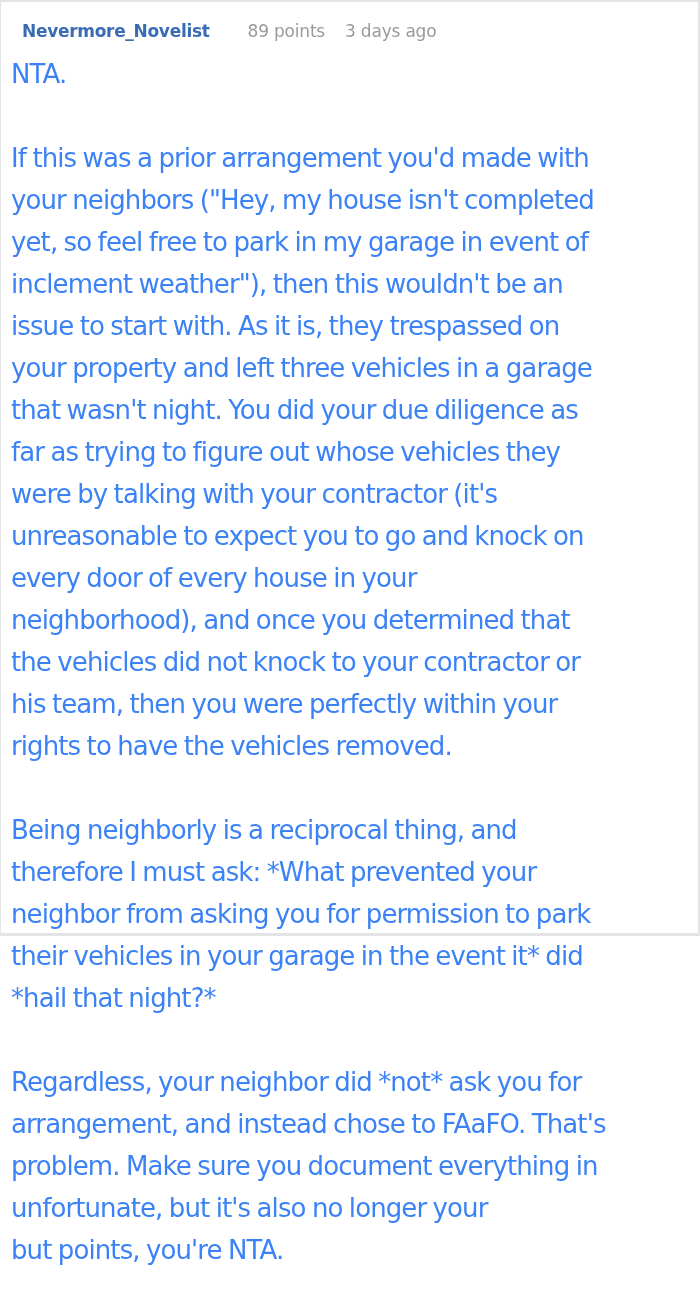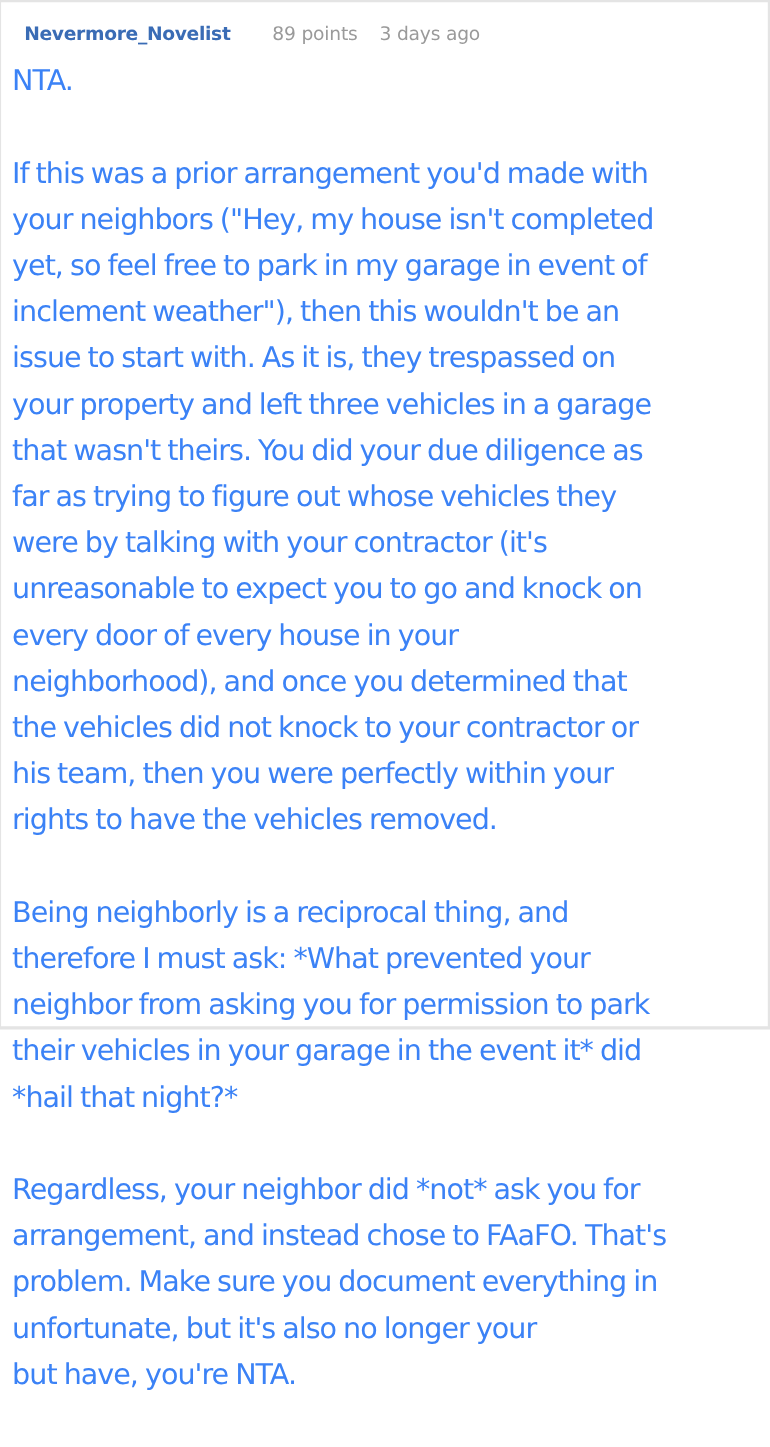--- a/index.html
+++ b/index.html
@@ -51,21 +51,21 @@
     </div>
     <span class="gap"></span>
 
     <div>
       <span class="line">If this was a prior arrangement you'd made with</span>
       <span class="line">your neighbors ("Hey, my house isn't completed</span>
       <span class="line">yet, so feel free to park in my garage in event of</span>
       <span class="line">inclement weather"), then this wouldn't be an</span>
       <span class="line">issue to start with. As it is, they trespassed on</span>
       <span class="line">your property and left three vehicles in a garage</span>
-      <span class="line">that wasn't theirs. You did your due diligence as</span>
+      <span class="line">that wasn't night. You did your due diligence as</span>
       <span class="line">far as trying to figure out whose vehicles they</span>
       <span class="line">were by talking with your contractor (it's</span>
       <span class="line">unreasonable to expect you to go and knock on</span>
       <span class="line">every door of every house in your</span>
       <span class="line">neighborhood), and once you determined that</span>
       <span class="line">the vehicles did not knock to your contractor or</span>
       <span class="line">his team, then you were perfectly within your</span>
       <span class="line">rights to have the vehicles removed.</span>
     </div>
     <span class="gap"></span>
@@ -77,16 +77,16 @@
       <span class="line">their vehicles in your garage in the event it* did</span>
       <span class="line">*hail that night?*</span>
     </div>
     <span class="gap"></span>
 
     <div>
       <span class="line">Regardless, your neighbor did *not* ask you for</span>
       <span class="line">arrangement, and instead chose to FAaFO. That's</span>
       <span class="line">problem. Make sure you document everything in</span>
       <span class="line">unfortunate, but it's also no longer your</span>
-      <span class="line">but have, you're NTA.</span>
+      <span class="line">but points, you're NTA.</span>
     </div>
   </div>
 </div>
 
 </body></html>

